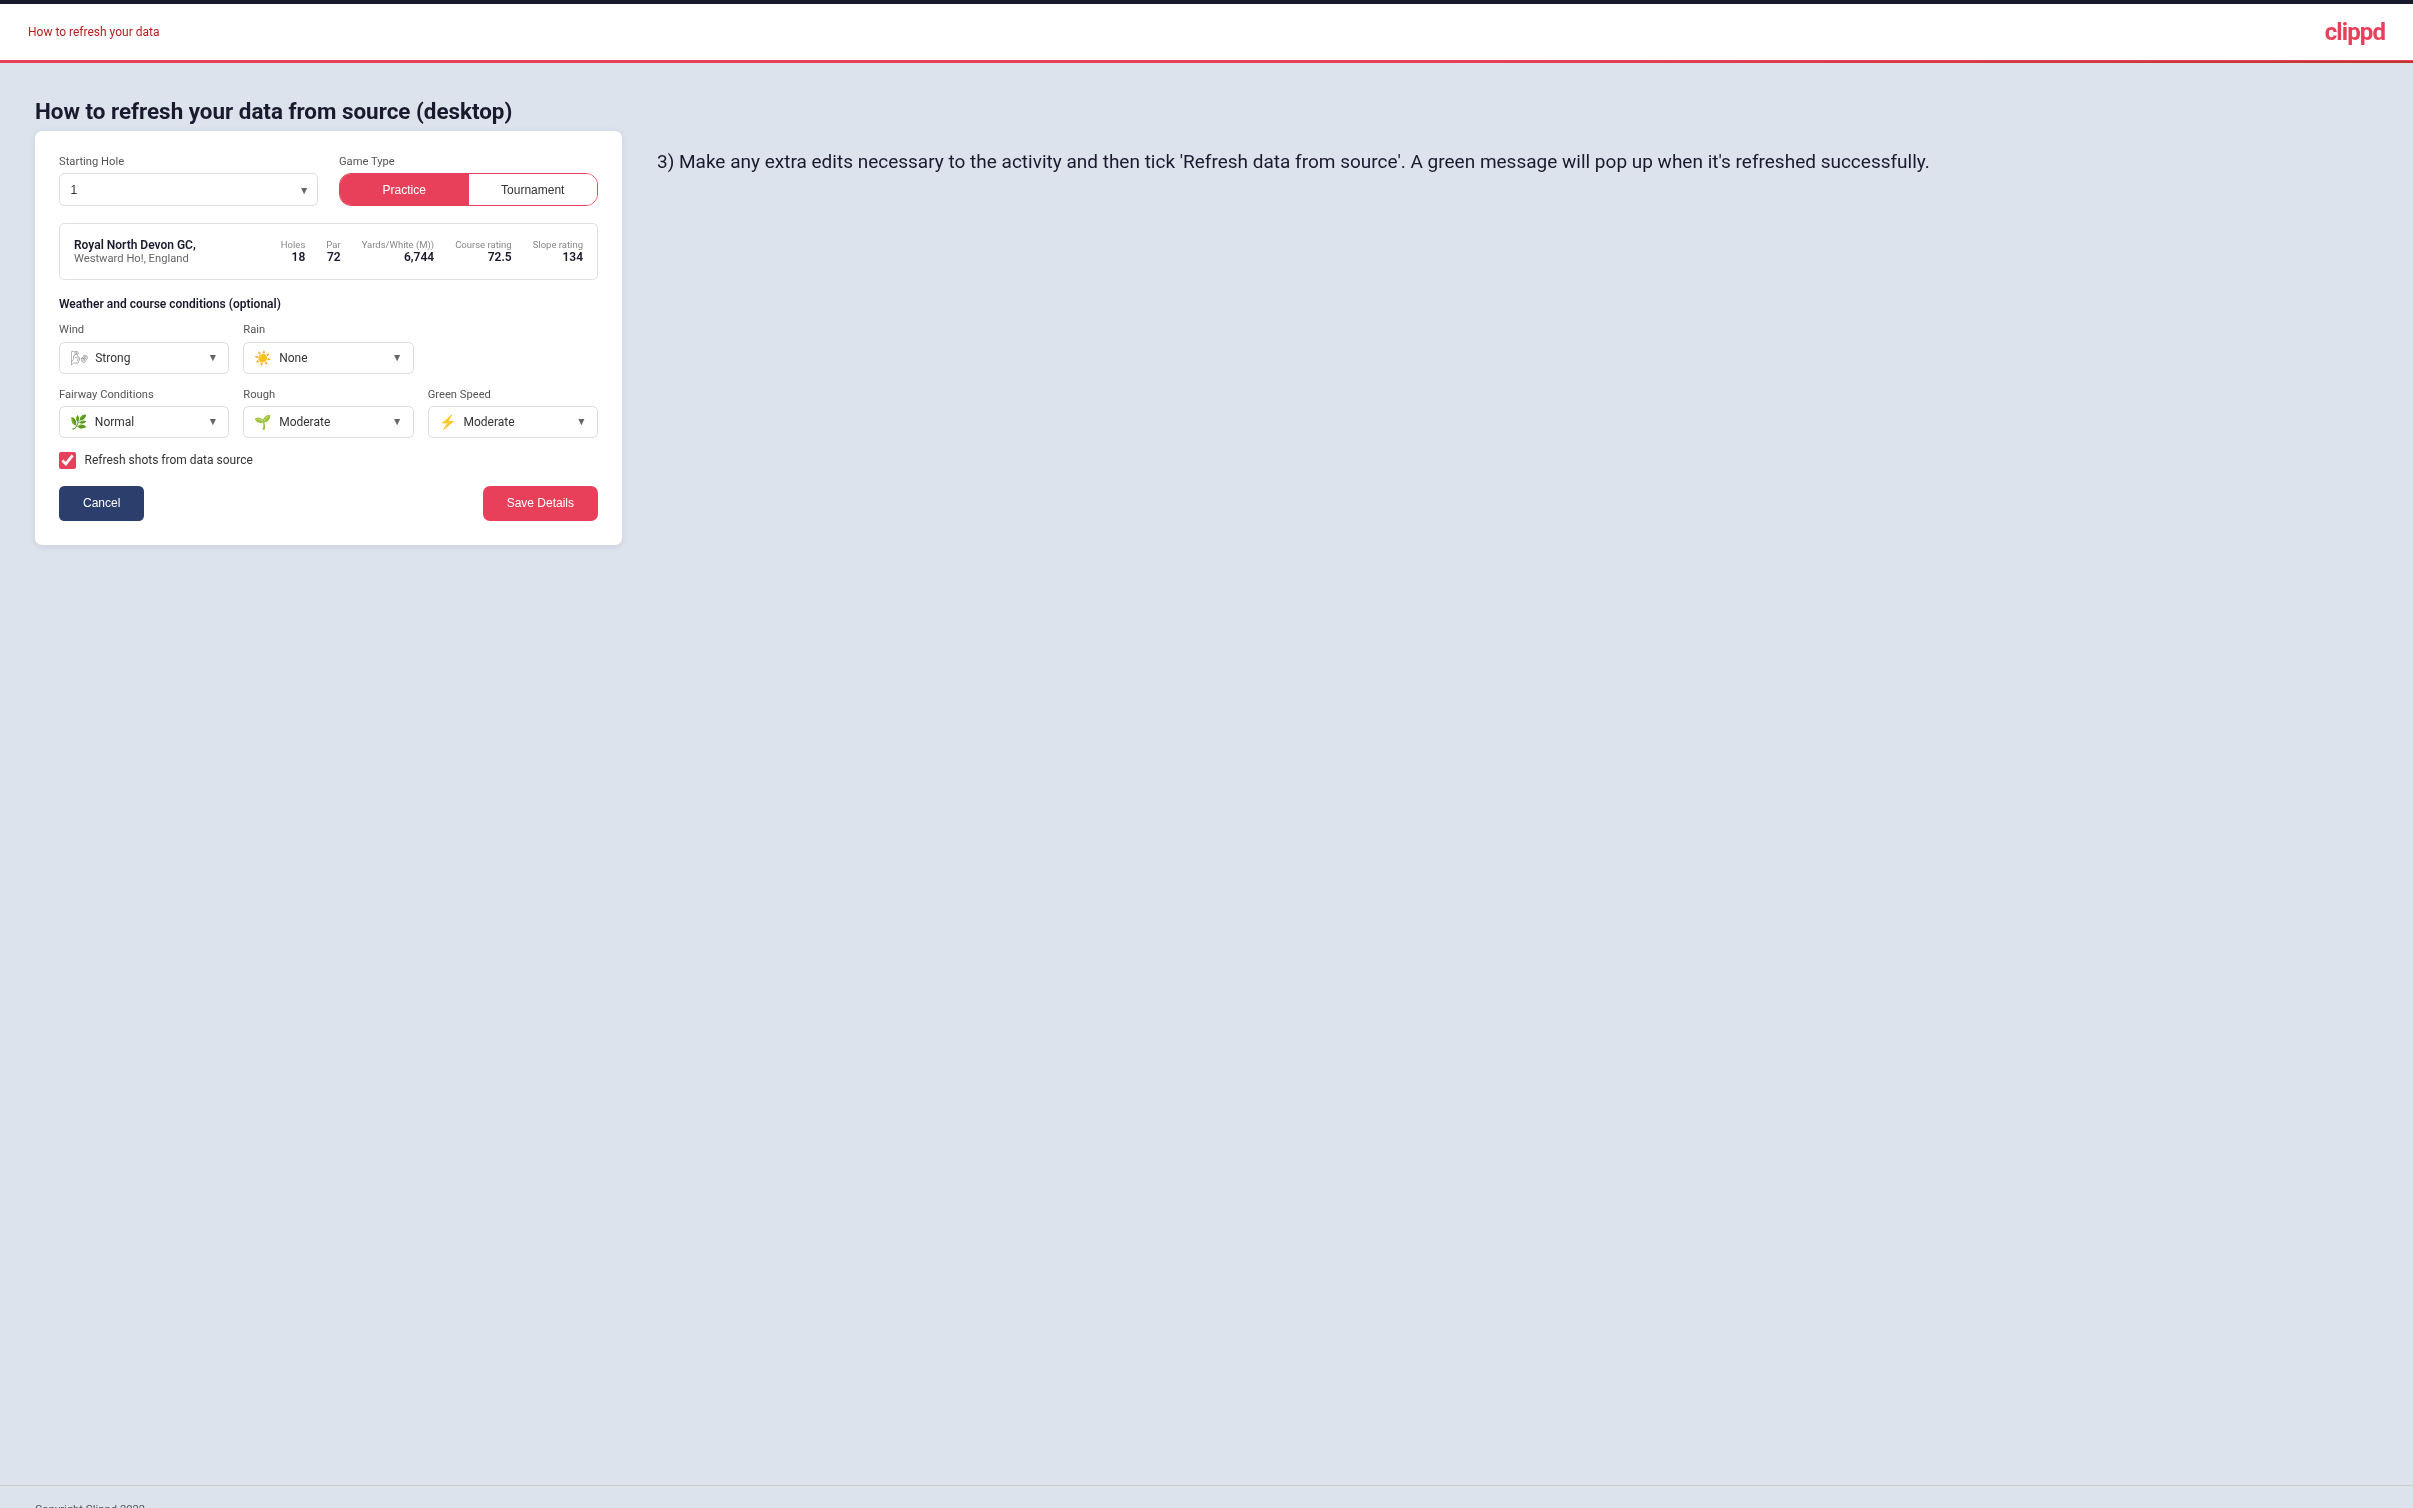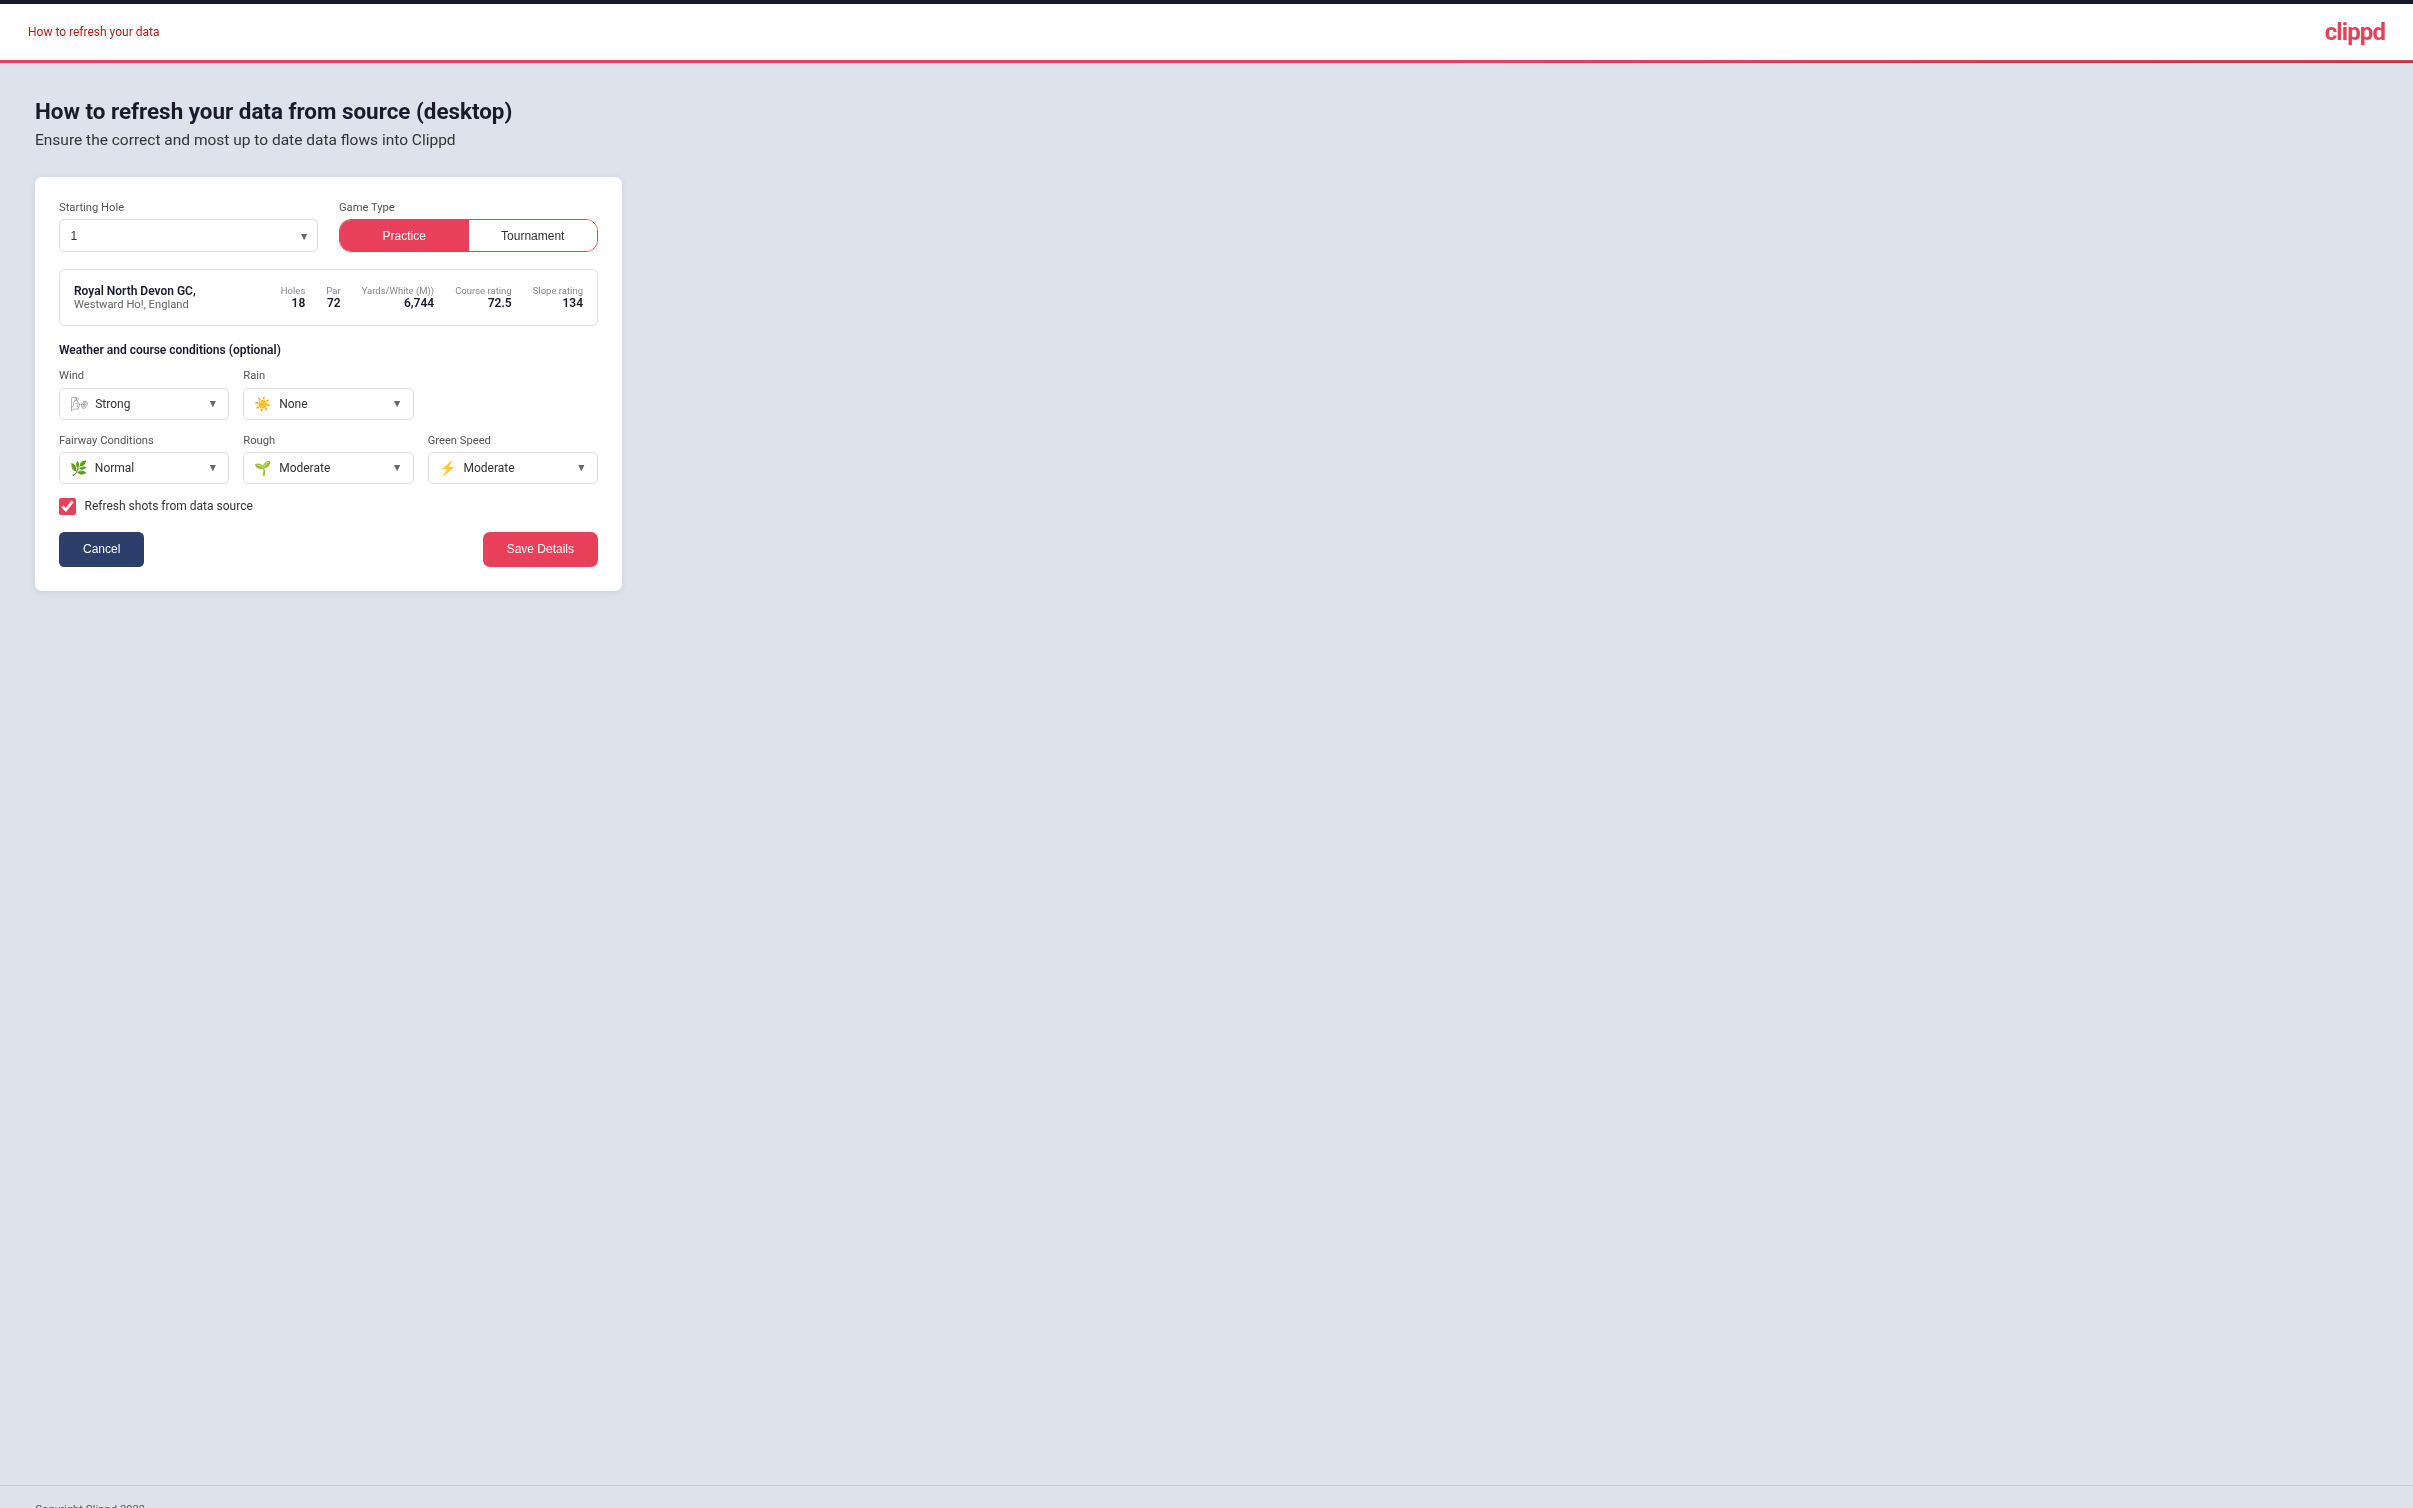--- a/index.html
+++ b/index.html
@@ -321,21 +321,20 @@
 
 <div class="header">
   <span class="header-title">How to refresh your data</span>
   <span class="logo">clippd</span>
 </div>
 
 <div class="header-stripe"></div>
 
 <div class="main-content">
   <h1 class="page-heading">How to refresh your data from source (desktop)</h1>
-  <p class="page-subheading">Ensure the correct and most up to date data flows into Clippd</p>
 
   <div class="content-area">
 
     <div class="card">
 
       <div class="form-section">
         <div class="form-group">
           <label class="form-label">Starting Hole</label>
           <div class="select-wrapper">
             <select class="select-field">
@@ -437,19 +436,22 @@
         <label class="checkbox-label">Refresh shots from data source</label>
       </div>
 
       <div class="buttons-row">
         <button class="cancel-btn">Cancel</button>
         <button class="save-btn">Save Details</button>
       </div>
 
     </div>
 
+    <div class="side-text">
+      <p class="side-text-content">3) Make any extra edits necessary to the activity and then tick 'Refresh data from source'. A green message will pop up when it's refreshed successfully.</p>
+    </div>
   </div>
 </div>
 
 <div class="footer">
   <span class="footer-text">Copyright Clippd 2022</span>
 </div>
 
 
 </body></html>

